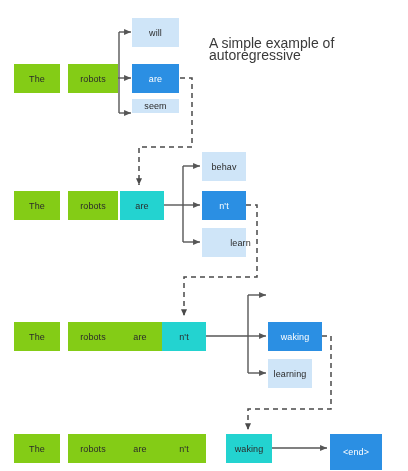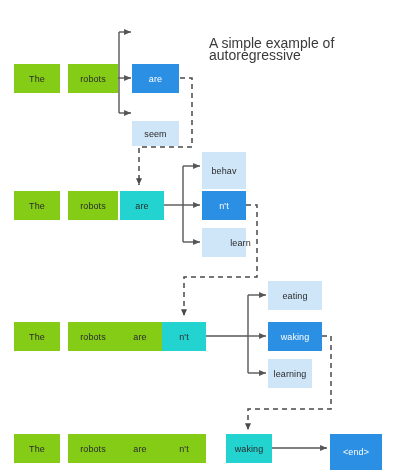--- a/index.html
+++ b/index.html
@@ -104,37 +104,37 @@
 
     <line class="divider" x1="162" y1="322" x2="162" y2="350"></line>
     <line class="divider" x1="162" y1="434" x2="162" y2="462"></line>
   </svg>
 
   <div class="caption" style="left:209px; top:37px;">A simple example of autoregressive</div>
 
   <div class="tok green" style="left:14px; top:64px; width:46px; height:29px;">The</div>
   <div class="tok green" style="left:68px; top:64px; width:50px; height:29px;">robots</div>
 
+  <div class="tok lblue" style="left:132px; top:18px; width:47px; height:29px;">will</div>
   <div class="tok blue" style="left:132px; top:64px; width:47px; height:29px; color:#ffffff;">are</div>
-  <div class="tok lblue" style="left:132px; top:99px; width:47px; height:25px;margin-top:22px;">seem</div>
+  <div class="tok lblue" style="left:132px; top:99px; width:47px; height:14px;">seem</div>
 
   <div class="tok green" style="left:14px; top:191px; width:46px; height:29px;">The</div>
   <div class="tok green" style="left:68px; top:191px; width:50px; height:29px;">robots</div>
   <div class="tok cyan" style="left:120px; top:191px; width:44px; height:29px;">are</div>
 
-  <div class="tok lblue" style="left:202px; top:152px; width:44px; height:37px;">behav</div>
+  <div class="tok lblue" style="left:202px; top:152px; width:44px; height:29px;">behav</div>
   <div class="tok blue" style="left:202px; top:191px; width:44px; height:29px; color:#ffffff;">n't</div>
   <div class="tok lblue" style="left:202px; top:228px; width:44px; height:29px;padding-left:33px;">learn</div>
 
   <div class="tok green" style="left:14px; top:322px; width:46px; height:29px;">The</div>
   <div class="tok green" style="left:68px; top:322px; width:50px; height:29px;">robots</div>
   <div class="tok green" style="left:118px; top:322px; width:44px; height:29px;">are</div>
   <div class="tok cyan" style="left:162px; top:322px; width:44px; height:29px;">n't</div>
 
-  <div class="tok lblue" style="left:268px; top:281px; width:54px; height:29px;">eating</div>
   <div class="tok blue" style="left:268px; top:322px; width:54px; height:29px; color:#ffffff;">waking</div>
   <div class="tok lblue" style="left:268px; top:359px; width:44px; height:29px;">learning</div>
 
   <div class="tok green" style="left:14px; top:434px; width:46px; height:29px;">The</div>
   <div class="tok green" style="left:68px; top:434px; width:50px; height:29px;">robots</div>
   <div class="tok green" style="left:118px; top:434px; width:44px; height:29px;">are</div>
   <div class="tok green" style="left:162px; top:434px; width:44px; height:29px;">n't</div>
 
   <div class="tok cyan" style="left:226px; top:434px; width:46px; height:29px;">waking</div>
   <div class="tok blue" style="left:330px; top:434px; width:52px; height:36px; color:#ffffff;">&lt;end&gt;</div>

